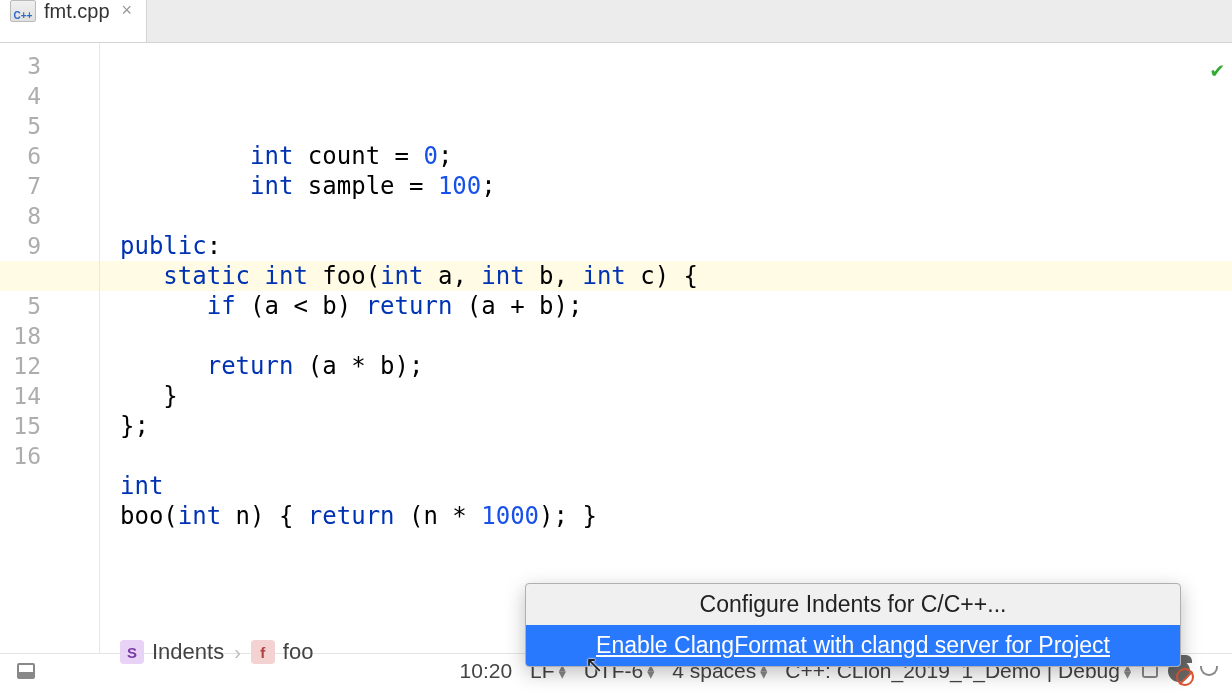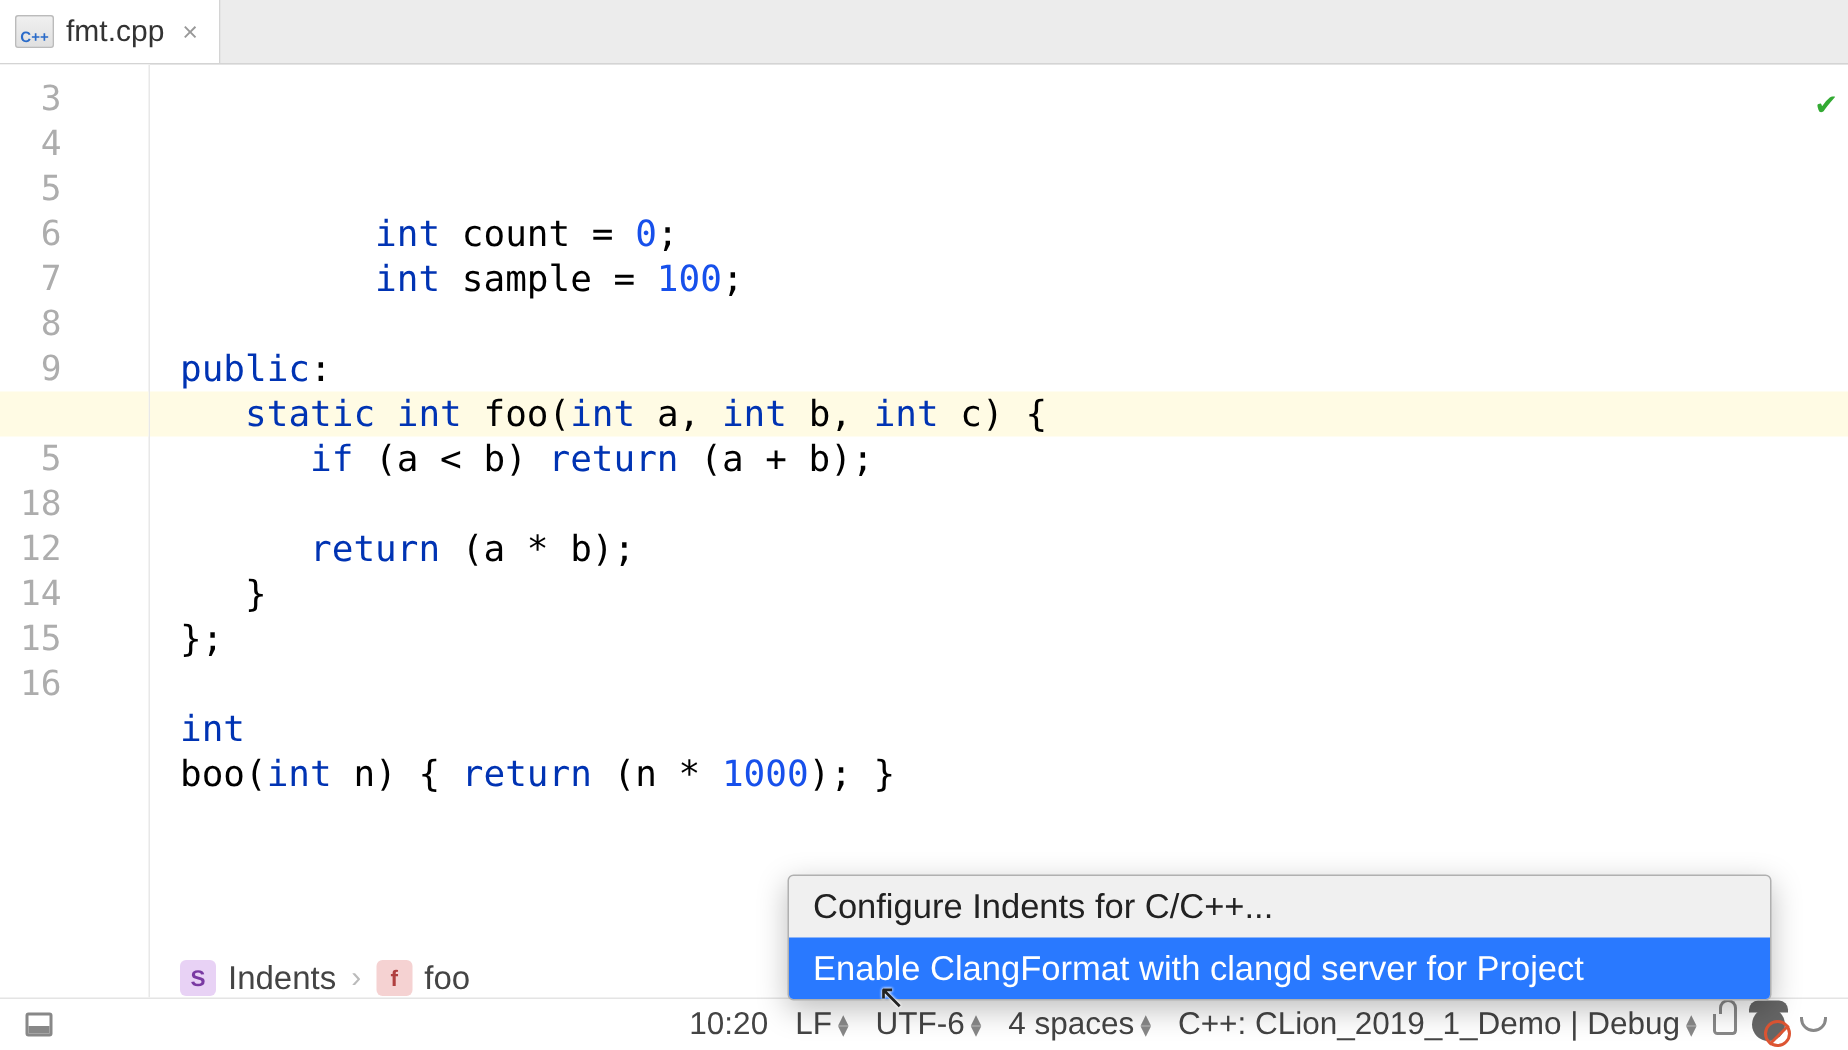--- a/index.html
+++ b/index.html
@@ -16,21 +16,20 @@
       height: 43px;
       background: #ececec;
       border-bottom: 1px solid #d4d4d4;
       display: flex;
       align-items: stretch;
     }
     .tab {
       background: #fff;
       border-right: 1px solid #d4d4d4;
       display: flex;
-      align-items: center;
       padding: 0 14px 0 10px;
       gap: 8px;
       font-size: 20px;
       color: #333;
     }
     .tab .file-icon {
       width: 26px;
       height: 22px;
       background: linear-gradient(to bottom, #f0f0f0, #e0e0e0);
       border: 1px solid #bbb;
@@ -131,33 +130,35 @@
       position: absolute;
       bottom: 33px;
       left: 525px;
       width: 656px;
       background: #f0f0f0;
       border: 1px solid #b0b0b0;
       border-radius: 4px;
       box-shadow: 0 6px 20px rgba(0,0,0,0.25);
       z-index: 10;
       overflow: hidden;
+      text-align: center;
     }
     .popup-menu .menu-item {
       padding: 7px 16px;
       font-size: 23px;
       color: #222;
     }
     .popup-menu .menu-item.selected {
       background: #2979ff;
       color: #fff;
+      text-decoration: underline;
     }
     .status-bar {
       position: absolute;
-      bottom: 0;
+      bottom: 12px;
       left: 0;
       right: 0;
       height: 35px;
       background: #fff;
       border-top: 1px solid #e4e4e4;
       display: flex;
       align-items: center;
       font-size: 21px;
       color: #444;
     }

